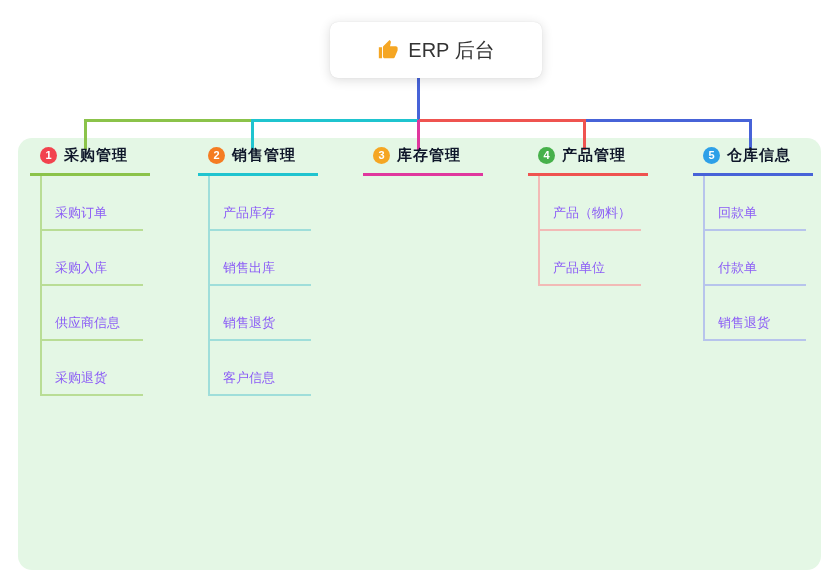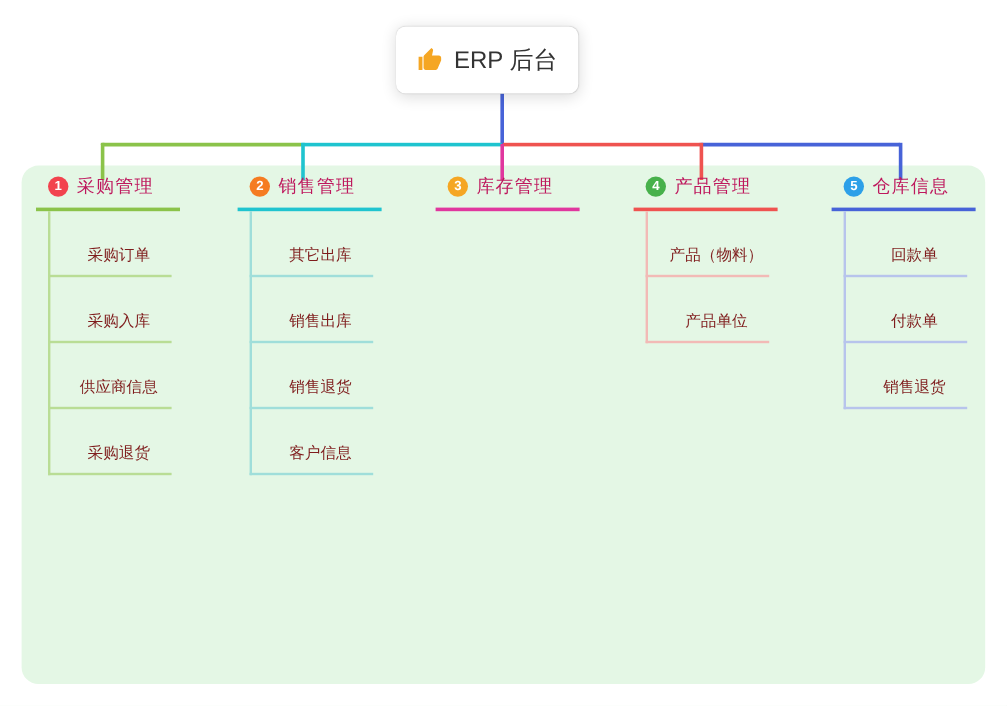--- a/index.html
+++ b/index.html
@@ -21,21 +21,21 @@
   .bus-seg4 { left:583px; top:119px; width:168px; height:3px; background:#4763d8; border-radius:2px; }
   .drop  { top:119px; width:3px; height:31px; }
   .drop1 { left:84px;  background:#8bc34a; }
   .drop2 { left:251px; background:#1fc4cf; }
   .drop3 { left:417px; top:120px; height:30px; background:#e0379e; }
   .drop4 { left:583px; background:#ef5350; }
   .drop5 { left:749px; background:#4763d8; }
 
   
   .root-node {
-    position:absolute; left:330px; top:22px; width:152px; height:56px;
+    position:absolute; left:330px; top:22px; width:212px; height:56px;
     background:#fff; border-radius:8px;
     box-shadow:0 2px 12px rgba(0,0,0,.14), 0 0 1px rgba(0,0,0,.15);
     display:flex; align-items:center; justify-content:center; gap:9px;
     font-size:20px; color:#333; cursor:pointer;
   }
   .root-node svg { display:block; }
 
   
   .branch { position:absolute; top:146px; width:120px; }
   .b1 { left:30px;  --c:#8bc34a; --badge:#f2434e; --light:#b9dd95; }
@@ -48,33 +48,33 @@
     display:flex; align-items:center; gap:7px;
     padding:0 0 8px 10px;
     border-bottom:3px solid var(--c);
     cursor:pointer;
   }
   .badge {
     flex:0 0 17px; width:17px; height:17px; border-radius:50%;
     background:var(--badge); color:#fff;
     font-size:11px; line-height:17px; text-align:center; font-weight:bold;
   }
-  .branch-label { font-size:15px; font-weight:normal; color:#be185d; letter-spacing:1px; }
+  .branch-label { font-size:15px; font-weight:bold; color:#0f172a; letter-spacing:1px; }
 
   .children { position:relative; margin-left:10px; }
   .children::before {
     content:""; position:absolute; left:0; top:0; width:2px; height:100%;
     background:var(--light);
   }
   .child { height:55px; display:flex; align-items:flex-end; cursor:pointer; }
   .child-label {
     display:block; box-sizing:border-box; width:103px;
     border-bottom:2px solid var(--light);
     padding:0 0 7px 15px;
-    font-size:13px; color:#7f1d1d; white-space:nowrap;text-align:center;
+    font-size:13px; color:#8b5cf6; white-space:nowrap;
   }
 </style>
 </head>
 <body>
 
 <div class="canvas">
 
   <div class="panel"></div>
 
   <div class="line root-drop"></div>
@@ -118,21 +118,21 @@
     </div>
   </div>
 
   <div class="branch b2">
     <div class="branch-header">
       <span class="badge">2</span>
       <span class="branch-label">销售管理</span>
     </div>
     <div class="children">
       <div class="child">
-          <span class="child-label">其它出库</span>
+          <span class="child-label">产品库存</span>
         </div>
       <div class="child">
           <span class="child-label">销售出库</span>
         </div>
       <div class="child">
           <span class="child-label">销售退货</span>
         </div>
       <div class="child">
           <span class="child-label">客户信息</span>
         </div>

